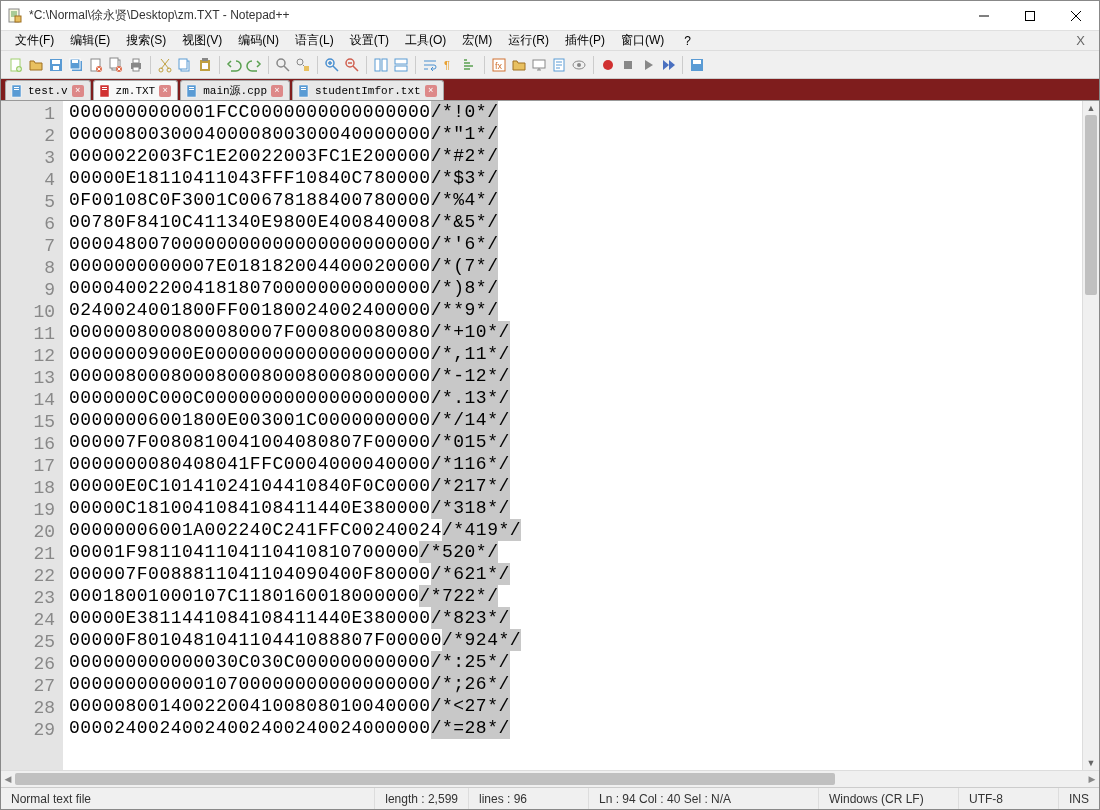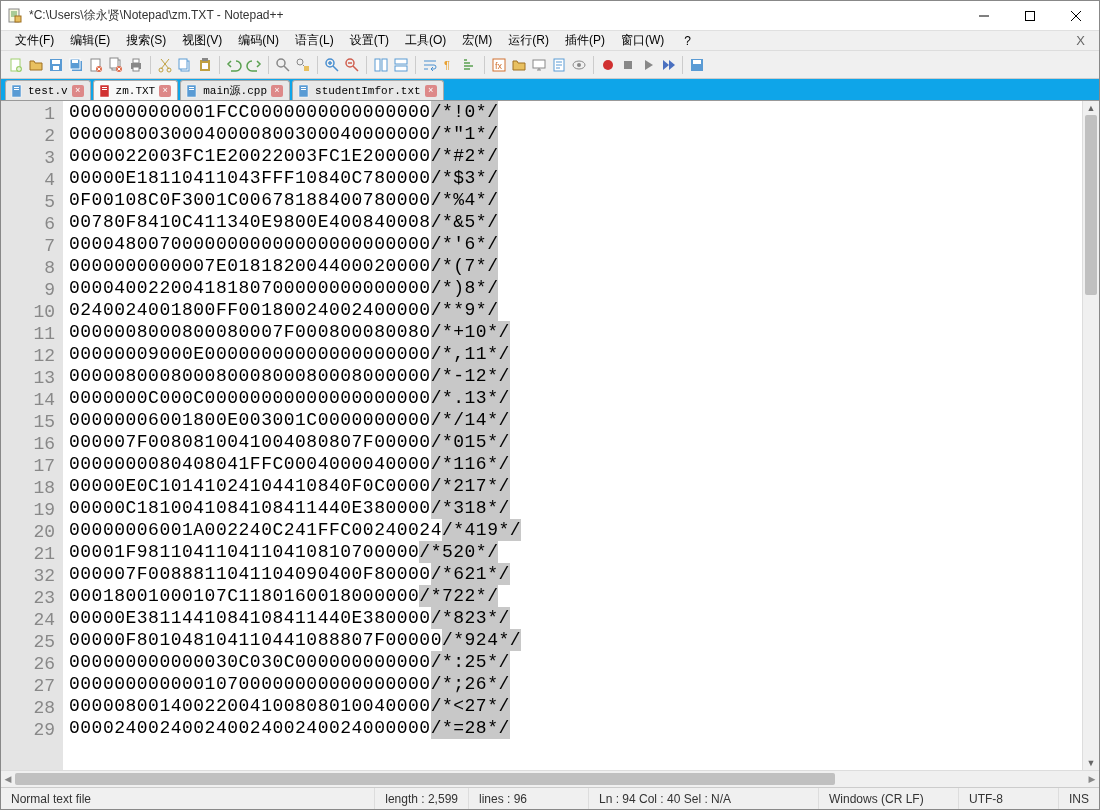--- a/index.html
+++ b/index.html
@@ -9,21 +9,21 @@
 .titlebar .title { flex: 1; font-size: 12px; color: #333; }
 .winbtns { display: flex; height: 30px; }
 .winbtn { width: 46px; display: flex; align-items: center; justify-content: center; color: #333; cursor: pointer; }
 .menubar { height: 20px; background: #f0f0f0; display: flex; align-items: center; padding: 0 6px; border-bottom: 1px solid #ddd; font-size: 12px; }
 .menuitem { padding: 2px 8px; cursor: pointer; }
 .menubar .help { margin-left: 4px; }
 .menubar .xclose { margin-left: auto; padding: 0 8px; color: #666; cursor: pointer; font-size: 13px; }
 .toolbar { height: 28px; background: #f0f0f0; display: flex; align-items: center; padding: 0 6px; gap: 2px; border-bottom: 1px solid #ccc; }
 .tbtn { width: 18px; height: 18px; display: flex; align-items: center; justify-content: center; cursor: pointer; border-radius: 2px; }
 .tsep { width: 1px; height: 18px; background: #ccc; margin: 0 3px; }
-.tabbar { height: 22px; background: #0ea5e9; display: flex; align-items: flex-end; padding-left: 4px; border-bottom: 1px solid #999; }
+.tabbar { height: 22px; background: #7f1d1d; display: flex; align-items: flex-end; padding-left: 4px; border-bottom: 1px solid #999; }
 .tab { height: 20px; padding: 0 6px 0 4px; display: flex; align-items: center; gap: 4px; background: #e8e8e8; border: 1px solid #aaa; border-bottom: none; margin-right: 2px; font-family: "Courier New", monospace; font-size: 11px; cursor: pointer; border-radius: 3px 3px 0 0; }
 .tab.active { background: #f8f8f8; }
 .tab .tabicon { width: 14px; height: 14px; display: flex; align-items: center; justify-content: center; }
 .tab .tabclose { width: 12px; height: 12px; background: #d88; border-radius: 2px; display: flex; align-items: center; justify-content: center; color: #fff; font-size: 9px; cursor: pointer; }
 .editor { flex: 1; display: flex; overflow: hidden; position: relative; }
 .gutter { width: 62px; background: #e4e4e4; text-align: right; padding-right: 8px; font-family: Consolas, "Courier New", monospace; font-size: 18px; color: #888; line-height: 22px; padding-top: 2px; user-select: none; }
 .code { flex: 1; font-family: Consolas, "Courier New", monospace; font-size: 18px; line-height: 22px; padding-top: 0; white-space: pre; overflow: hidden; color: #000; position: relative; }
 .code .line { height: 22px; padding-left: 6px; display: flex; }
 .code .hex { background: transparent; letter-spacing: 0.5px; }
 .code .comment { background: #c8c8c8; letter-spacing: 0.5px; }
@@ -47,21 +47,21 @@
 <body>
 
 <div class="titlebar">
   <span class="icon">
     <svg width="16" height="16" viewBox="0 0 16 16">
         <rect x="2" y="1" width="10" height="13" fill="#f8f8e0" stroke="#888"></rect>
         <path d="M4 4h6M4 6h6M4 8h6" stroke="#5aa050" stroke-width="1"></path>
         <rect x="8" y="8" width="6" height="6" fill="#e8c060" stroke="#a07020"></rect>
       </svg>
   </span>
-  <span class="title">*C:\Users\徐永贤\Notepad\zm.TXT - Notepad++</span>
+  <span class="title">*C:\Normal\徐永贤\Desktop\zm.TXT - Notepad++</span>
   <div class="winbtns">
     <div class="winbtn">
         <svg width="10" height="10">
           <path d="M0 5h10" stroke="#000"></path>
         </svg>
       </div>
     <div class="winbtn">
         <svg width="10" height="10">
           <rect x="0.5" y="0.5" width="9" height="9" fill="none" stroke="#000"></rect>
         </svg>
@@ -352,21 +352,21 @@
       <div>12</div>
       <div>13</div>
       <div>14</div>
       <div>15</div>
       <div>16</div>
       <div>17</div>
       <div>18</div>
       <div>19</div>
       <div>20</div>
       <div>21</div>
-      <div>32</div>
+      <div>22</div>
       <div>23</div>
       <div>24</div>
       <div>25</div>
       <div>26</div>
       <div>27</div>
       <div>28</div>
       <div>29</div>
     </div>
   <div class="code" id="code"><div class="line"><span class="hex">0000000000001FCC0000000000000000</span><span class="comment">/*!0*/</span></div><div class="line"><span class="hex">00000800300040000800300040000000</span><span class="comment">/*"1*/</span></div><div class="line"><span class="hex">0000022003FC1E20022003FC1E200000</span><span class="comment">/*#2*/</span></div><div class="line"><span class="hex">00000E18110411043FFF10840C780000</span><span class="comment">/*$3*/</span></div><div class="line"><span class="hex">0F00108C0F3001C00678188400780000</span><span class="comment">/*%4*/</span></div><div class="line"><span class="hex">00780F8410C411340E9800E400840008</span><span class="comment">/*&amp;5*/</span></div><div class="line"><span class="hex">00004800700000000000000000000000</span><span class="comment">/*'6*/</span></div><div class="line"><span class="hex">0000000000007E018182004400020000</span><span class="comment">/*(7*/</span></div><div class="line"><span class="hex">00004002200418180700000000000000</span><span class="comment">/*)8*/</span></div><div class="line"><span class="hex">0240024001800FF00180024002400000</span><span class="comment">/**9*/</span></div><div class="line"><span class="hex">0000008000800080007F000800080080</span><span class="comment">/*+10*/</span></div><div class="line"><span class="hex">00000009000E00000000000000000000</span><span class="comment">/*,11*/</span></div><div class="line"><span class="hex">00000800080008000800080008000000</span><span class="comment">/*-12*/</span></div><div class="line"><span class="hex">0000000C000C00000000000000000000</span><span class="comment">/*.13*/</span></div><div class="line"><span class="hex">00000006001800E003001C0000000000</span><span class="comment">/*/14*/</span></div><div class="line"><span class="hex">000007F0080810041004080807F00000</span><span class="comment">/*015*/</span></div><div class="line"><span class="hex">0000000080408041FFC0004000040000</span><span class="comment">/*116*/</span></div><div class="line"><span class="hex">00000E0C10141024104410840F0C0000</span><span class="comment">/*217*/</span></div><div class="line"><span class="hex">00000C1810041084108411440E380000</span><span class="comment">/*318*/</span></div><div class="line"><span class="hex">00000006001A002240C241FFC00240024</span><span class="comment">/*419*/</span></div><div class="line"><span class="hex">00001F9811041104110410810700000</span><span class="comment">/*520*/</span></div><div class="line"><span class="hex">000007F0088811041104090400F80000</span><span class="comment">/*621*/</span></div><div class="line"><span class="hex">00018001000107C1180160018000000</span><span class="comment">/*722*/</span></div><div class="line"><span class="hex">00000E3811441084108411440E380000</span><span class="comment">/*823*/</span></div><div class="line"><span class="hex">00000F801048104110441088807F00000</span><span class="comment">/*924*/</span></div><div class="line"><span class="hex">000000000000030C030C000000000000</span><span class="comment">/*:25*/</span></div><div class="line"><span class="hex">00000000000010700000000000000000</span><span class="comment">/*;26*/</span></div><div class="line"><span class="hex">00000800140022004100808010040000</span><span class="comment">/*&lt;27*/</span></div><div class="line"><span class="hex">00002400240024002400240024000000</span><span class="comment">/*=28*/</span></div></div>
   <div class="vscroll">

